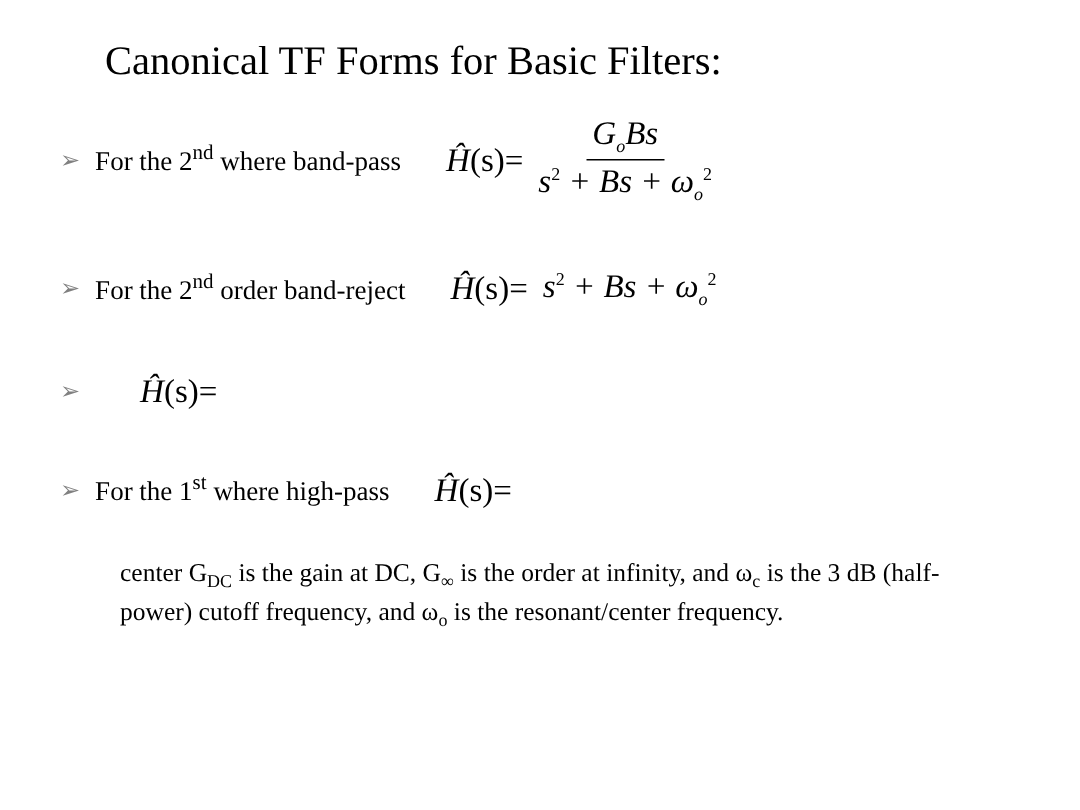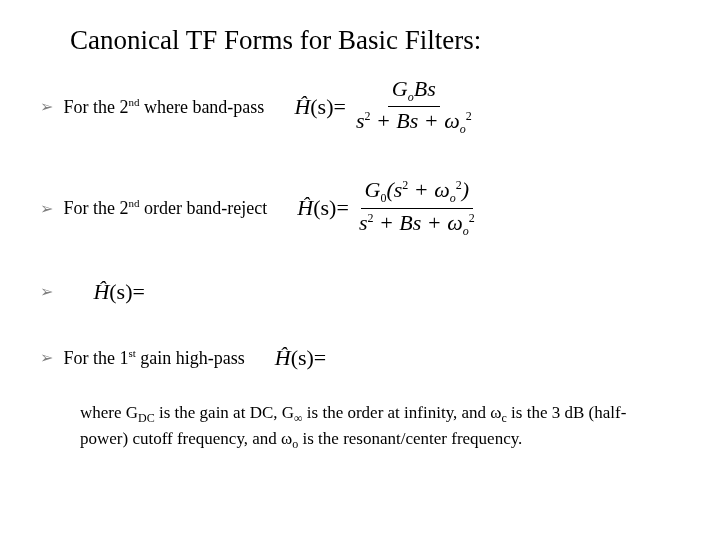--- a/index.html
+++ b/index.html
@@ -2,21 +2,21 @@
 <html><head>
 <meta charset="utf-8">
 <style>
   body{margin:0;padding:0;background:#fff;font-family:"Comic Sans MS","Comic Sans",cursive;color:#000}
   .slide{width:720px;height:472px;box-sizing:border-box;padding:20px 30px 10px 30px;position:relative}
   .title{font-size:27px;text-align:left;margin:5px 0 20px 40px;font-family:"Comic Sans MS",cursive}
   .row{display:flex;align-items:center;margin:0 0 40px 0}
   .row.tight{margin-bottom:30px}
   .arrow{font-family:"Wingdings","Zapf Dingbats",sans-serif;color:#808080;font-size:16px;margin:0 10px 0 10px;flex:0 0 auto}
   .lbl{font-size:18px;font-family:"Comic Sans MS",cursive;flex:0 0 auto}
-  .lbl sup{font-size:11px;vertical-align:super}
+  .lbl sup{font-size:14px;vertical-align:super}
   .eq{flex:1;text-align:left;padding-left:30px}
   .eq .math{display:inline-flex;align-items:center;font-family:"Times New Roman",serif;font-size:22px}
   .frac{display:inline-flex;flex-direction:column;align-items:center;vertical-align:middle;margin:0 6px}
   .frac .n{border-bottom:1.2px solid #000;padding:0 4px 1px 4px;line-height:1.15}
   .frac .d{padding:1px 4px 0 4px;line-height:1.15}
   .sub{font-size:12px;vertical-align:sub}
   .supm{font-size:12px;vertical-align:super}
   .it{font-style:italic}
   .foot{font-size:17px;font-family:"Comic Sans MS",cursive;line-height:1.4;margin:10px 30px 0 50px}
   .sym{font-family:"Symbol","Times New Roman",serif}
@@ -47,46 +47,45 @@
 
   <div class="row">
     <span class="arrow">➢</span>
     <span class="lbl"><span>For the 2</span><sup>nd</sup><span> order  band-reject</span></span>
     <span class="eq">
       <span class="math">
         <span class="it">Ĥ</span>
           <span>(s)</span>
           <span> = </span>
         <span class="frac">
-          <span class="n"><span class="it">G</span><span class="sub">0</span><span class="it">(s</span><span class="supm">2</span><span class="it"> + ω</span><span class="sub it">o</span><span class="supm">2</span><span class="it">)</span></span>
           <span class="d"><span class="it">s</span><span class="supm">2</span><span class="it"> + Bs + </span><span class="it sym">ω</span><span class="sub it">o</span><span class="supm">2</span></span>
         </span>
       </span>
     </span>
   </div>
 
   <div class="row">
     <span class="arrow">➢</span>
     <span class="eq">
       <span class="math">
         <span class="it">Ĥ</span>
           <span>(s)</span>
           <span> = </span>
       </span>
     </span>
   </div>
 
   <div class="row tight">
     <span class="arrow">➢</span>
-    <span class="lbl"><span>For the 1</span><sup>st</sup><span> gain  high-pass</span></span>
+    <span class="lbl"><span>For the 1</span><sup>st</sup><span> where  high-pass</span></span>
     <span class="eq">
       <span class="math">
         <span class="it">Ĥ</span>
           <span>(s)</span>
           <span> = </span>
       </span>
     </span>
   </div>
 
   <div class="foot">
-    <span>where G</span><span class="sub">DC</span><span> is the gain at DC, G</span><span class="sub">∞</span><span> is the order at infinity, and ω</span><span class="sub">c</span><span> is the 3 dB (half-power) cutoff frequency, and ω</span><span class="sub">o</span><span> is the resonant/center frequency.</span>
+    <span>center G</span><span class="sub">DC</span><span> is the gain at DC, G</span><span class="sub">∞</span><span> is the order at infinity, and ω</span><span class="sub">c</span><span> is the 3 dB (half-power) cutoff frequency, and ω</span><span class="sub">o</span><span> is the resonant/center frequency.</span>
   </div>
 </div>
 
 </body></html>

